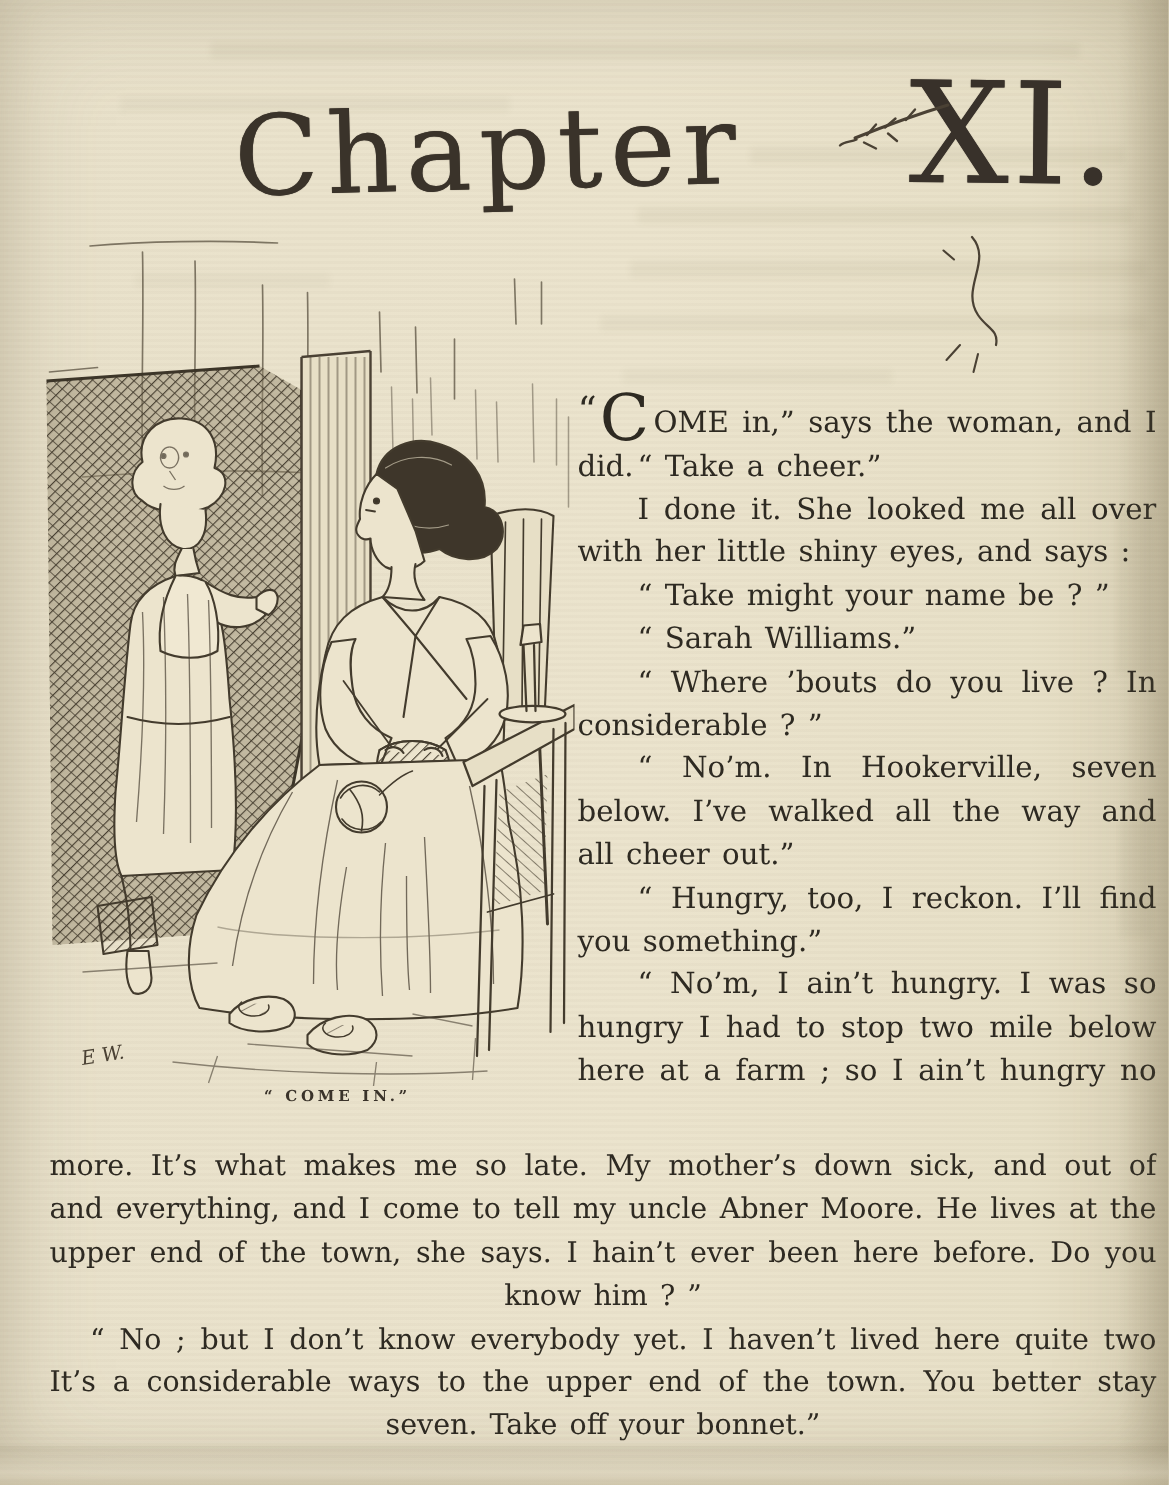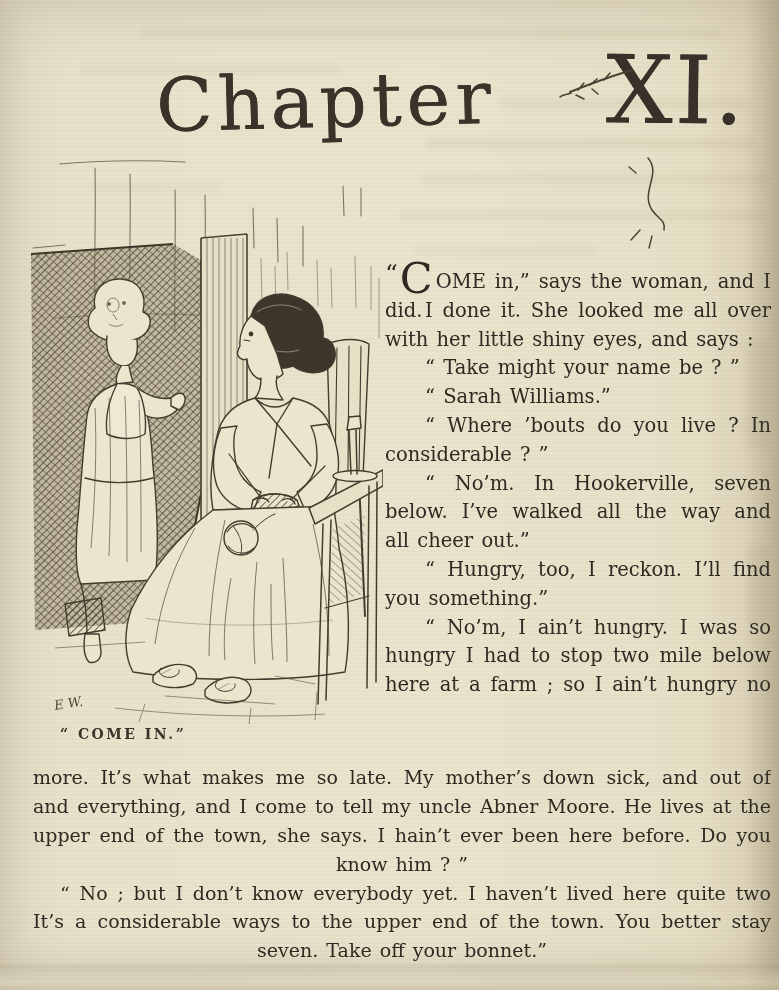--- a/index.html
+++ b/index.html
@@ -21,22 +21,22 @@
     font-weight:normal;
   }
   .chapter-numeral{
     position:absolute;left:606px;top:36px;font-size:94px;letter-spacing:2px;
     color:#38312a;transform:rotate(.6deg);text-shadow:0 0 .5px #38312a;
   }
   .flourish{position:absolute;left:0;top:0;pointer-events:none;}
   
   .illo{position:absolute;left:25px;top:148px;}
   .illo-caption{
-    position:absolute;left:60px;top:726px;width:330px;text-align:left;
-    font-size:14px;font-weight:bold;letter-spacing:2.5px;color:#3a332a;
+    position:absolute;left:60px;top:726px;width:330px;text-align:center;
+    font-size:10px;font-weight:bold;letter-spacing:2.5px;color:#3a332a;
   }
   
   .col{position:absolute;left:385px;top:268px;width:386px;font-size:19.5px;line-height:28.8px;word-spacing:2px;}
   .full{position:absolute;left:33px;top:763px;width:738px;font-size:19px;line-height:28.9px;word-spacing:2px;}
   .ln{height:28.8px;text-align:left;white-space:nowrap;}
   .full .ln{height:28.9px;text-align:center;}
   .ln.j{white-space:normal;text-align:justify;overflow:hidden;}
   .ln.j::after{content:"";display:inline-block;width:100%;height:0;}
   .ln.first{overflow:visible;white-space:normal;text-align:justify;text-align-last:justify;}
   .ind{padding-left:40px;}
@@ -207,20 +207,21 @@
       <path d="M30,500 L120,494 M140,548 L250,556 M90,560 C160,568 240,570 300,566 M250,528 l40,8"></path>
       <path d="M120,556 l-6,18 M226,560 l-2,16 M292,544 l-2,28"></path>
     </g>
     <text x="30" y="562" font-size="13" font-style="italic" fill="#4a4134" transform="rotate(-9 30 562)">E W.</text>
   </svg>
 
   <div class="illo-caption">“ COME IN.”</div>
 
   <div class="col">
     <div class="ln first"><span class="open-quote">“</span><span class="dropcap">C</span><span>OME in,” says the woman, and I did.</span></div>
+    <div class="ln ind">“ Take a cheer.”</div>
     <div class="ln ind j">I done it.  She looked me all over</div>
     <div class="ln">with her little shiny eyes, and says :</div>
     <div class="ln ind">“ Take might your name be ? ”</div>
     <div class="ln ind">“ Sarah Williams.”</div>
     <div class="ln ind j">“ Where ’bouts do you live ?  In this</div>
     <div class="ln">considerable ? ”</div>
     <div class="ln ind j">“ No’m.  In Hookerville, seven mile</div>
     <div class="ln j">below.  I’ve walked all the way and I’m</div>
     <div class="ln">all cheer out.”</div>
     <div class="ln ind j">“ Hungry, too, I reckon.  I’ll find</div>

